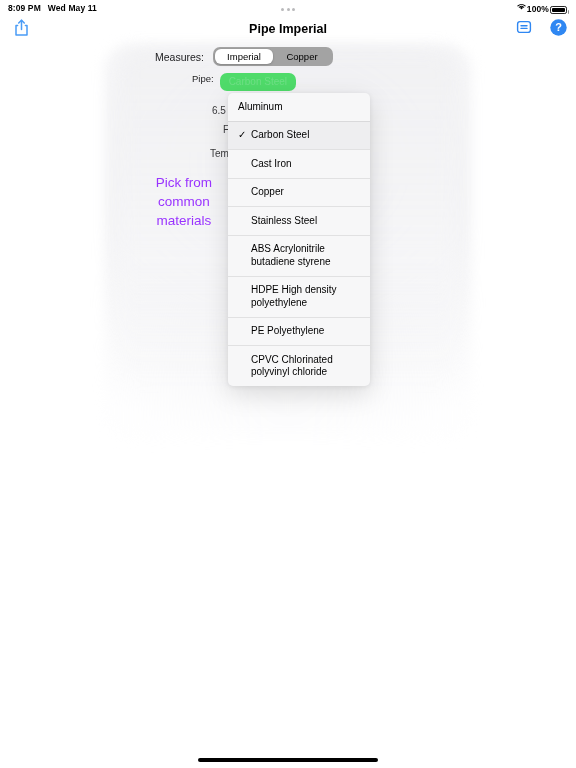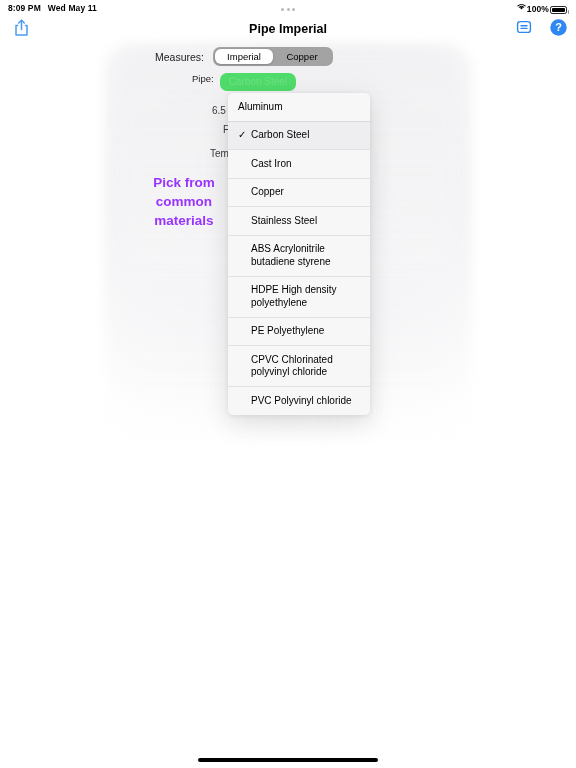--- a/index.html
+++ b/index.html
@@ -205,21 +205,21 @@
   .menu-item.has-check .menu-label { margin-left: 0; }
   .menu-item:not(.has-check) .menu-label { margin-left: 13px; }
 
   
   #annotation {
     position: absolute;
     left: 134px; top: 173px;
     width: 100px;
     text-align: center;
     font-size: 13.5px;
-    font-weight: bold;
+    font-weight: normal;
     line-height: 19px;
     color: #9933ff;
   }
 
   
   #home-indicator {
     position: absolute;
     left: 50%;
     transform: translateX(-50%);
     bottom: 6px;
@@ -337,23 +337,20 @@
       </div>
       <div class="menu-item">
         <span class="menu-label">HDPE High density polyethylene</span>
       </div>
       <div class="menu-item">
         <span class="menu-label">PE Polyethylene</span>
       </div>
       <div class="menu-item">
         <span class="menu-label">CPVC Chlorinated polyvinyl chloride</span>
       </div>
-      <div class="menu-item">
-        <span class="menu-label">PVC Polyvinyl chloride</span>
-      </div>
     </div>
 
     <div id="annotation" style="color: rgb(153, 51, 255);">Pick from common materials</div>
 
   </div>
 
   <div id="home-indicator"></div>
 </div>
 
 </body></html>

